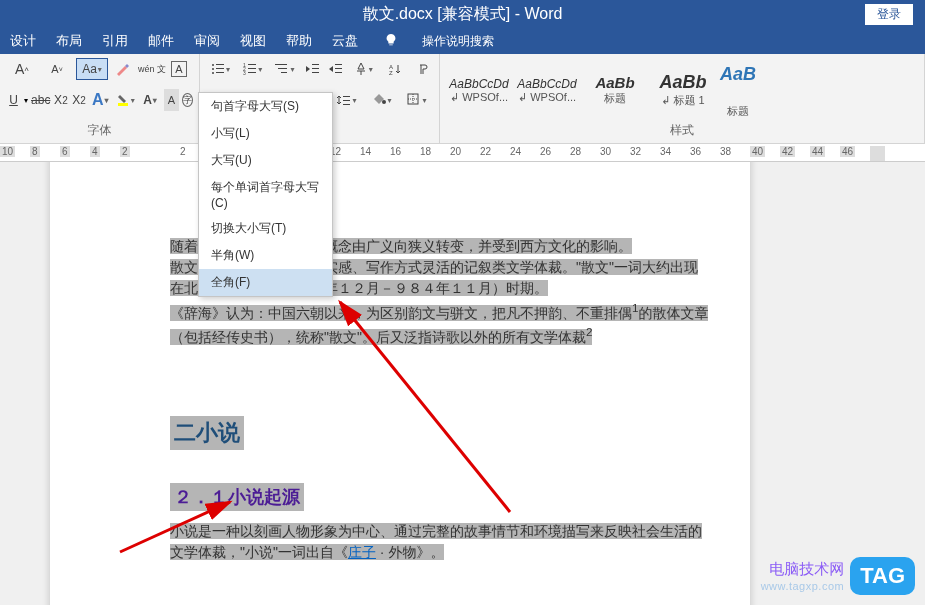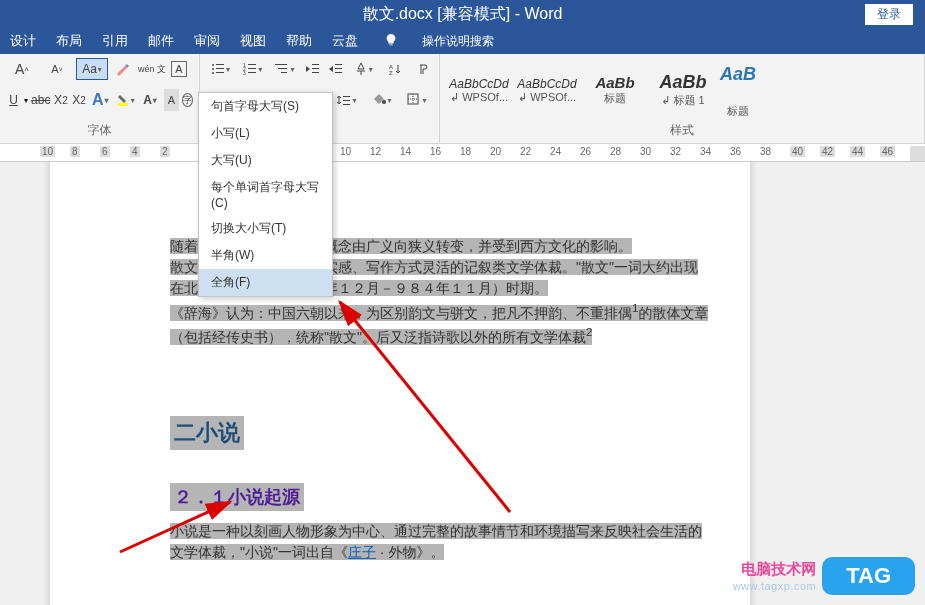--- a/index.html
+++ b/index.html
@@ -30,39 +30,39 @@
 .style-item .preview { font-size: 12px; color: #333; margin-bottom: 0; font-style: italic; }
 .style-item .preview.big { font-size: 18px; font-weight: bold; }
 .style-item .preview.bold { font-weight: bold; }
 .style-item .label { font-size: 11px; color: #555; white-space: nowrap; overflow: hidden;}
 
 .dropdown-menu { position: absolute; left: 198px; top: 92px; width: 135px; background: #fff; border: 1px solid #c5c5c5; box-shadow: 2px 2px 6px rgba(0,0,0,0.2); z-index: 100; }
 .dropdown-menu .item { padding: 5px 12px; font-size: 12px; color: #333; cursor: pointer; }
 .dropdown-menu .item.highlight { background: #cde0f2; }
 
 .ruler { height: 18px; background: #fff; border-bottom: 1px solid #ccc; display: flex; align-items: center; font-size: 10px; color: #666; position: relative; overflow: hidden; }
-.ruler .tick { position: absolute; top: 2px; margin-left: 40px; }
+.ruler .tick { position: absolute; top: 2px; }
 
 .doc-area { height: 443px; background: #f0f0f0; overflow: hidden; position: relative; }
 .page { position: absolute; left: 50px; top: -10px; width: 700px; min-height: 800px; background: #fff; box-shadow: 0 0 8px rgba(0,0,0,0.2); padding: 30px 40px 20px 120px; }
 .doc-h1 { font-size: 22px; font-weight: bold; color: #1f4e79; margin: 14px 0 10px 0; }
 .doc-h1.sel { background: #b5b5b5; display: inline-block; padding: 2px 4px; }
 .doc-h2 { font-size: 18px; font-weight: bold; color: #4c1d95; margin: 23px 0 10px 0; }
 .doc-h2.sel { background: #b5b5b5; display: inline-block; padding: 2px 4px; }
 .doc-p { font-size: 14px; line-height: 1.5; color: #333; position: relative; }
 .doc-p .selbg { background: #b5b5b5; }
 .doc-p a { color: #0563c1; text-decoration: underline; }
 
 .red-arrow { position: absolute; pointer-events: none; z-index: 50; }
 
 .watermark { position: absolute; right: 10px; bottom: 10px; z-index: 60; display: flex; align-items: center; gap: 6px; }
 .watermark .txt { text-align: right; font-size: 13px; line-height: 1.3; }
-.watermark .txt .l1 { color: #ec4899; font-weight: bold; font-size: 15px;}
+.watermark .txt .l1 { color: #8b5cf6; font-weight: normal; font-size: 15px;}
 .watermark .txt .l2 { color: #a9c9e8; font-size: 11px; letter-spacing: 0.5px;}
-.watermark .tag { background: #2aa3ef; color: #fff; font-weight: bold; font-size: 22px; padding: 6px 24px; border-radius: 10px; }
+.watermark .tag { background: #2aa3ef; color: #fff; font-weight: bold; font-size: 22px; padding: 6px 10px; border-radius: 10px; }
 </style>
 </head>
 <body>
 
 <div class="titlebar">
   <span class="title">散文.docx [兼容模式] - Word</span>
   <button class="login-btn">登录</button>
 </div>
 
 <div class="menutabs">

